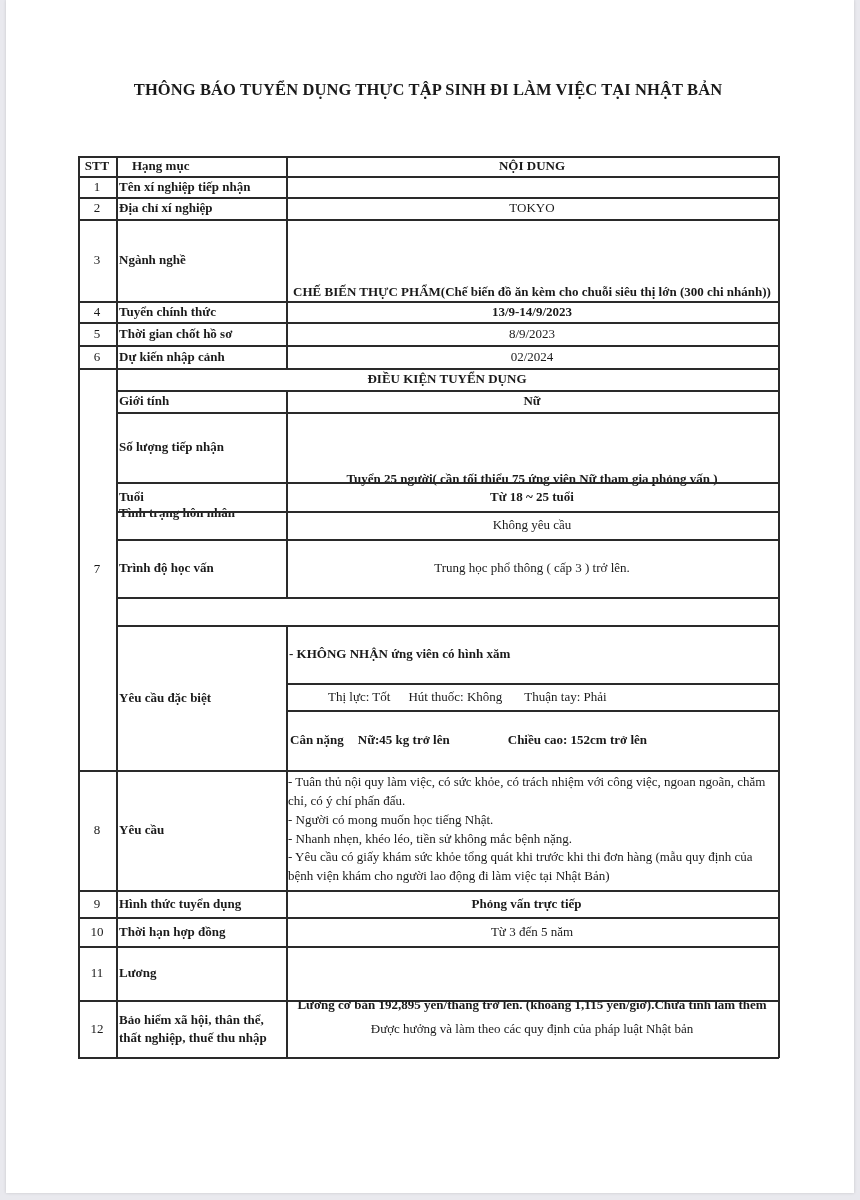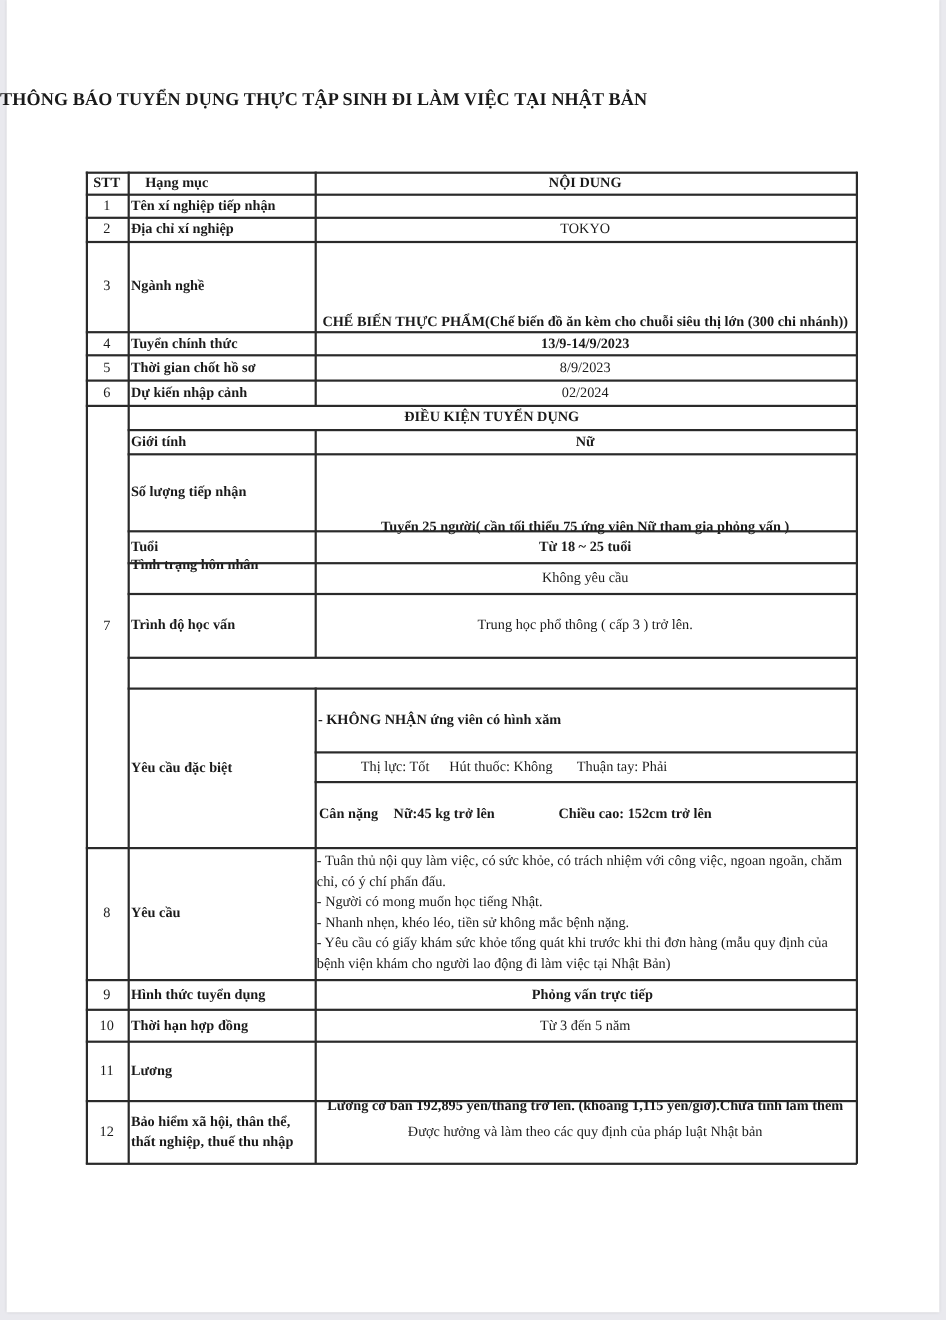--- a/index.html
+++ b/index.html
@@ -1,20 +1,20 @@
 <!DOCTYPE html>
 <html><head>
 <meta charset="utf-8">
 <style>
   html, body { margin:0; padding:0; }
   body { width:860px; height:1200px; background:#e9e9ee; position:relative; overflow:hidden;
          font-family:"Liberation Serif","DejaVu Serif",serif; color:#1a1a1a; }
   .page { position:absolute; left:6px; top:0; width:848px; height:1193px; background:#ffffff;
           box-shadow:0 0 3px rgba(0,0,0,0.15); }
-  .title { position:absolute; left:0; width:856px; top:80px; text-align:left;
+  .title { position:absolute; left:0; width:856px; top:80px; text-align:center;
            font-weight:bold; font-size:16.5px; letter-spacing:0.1px; }
   .cell { position:absolute; box-sizing:border-box; display:flex; align-items:center;
           font-size:13px; line-height:1.35; }
   .c { justify-content:center; text-align:center; }
   .l { justify-content:flex-start; text-align:left; padding-left:3px; }
   .b { font-weight:bold; }
   .col { flex-direction:row;margin-top:32px; }
   .hl { position:absolute; height:1.6px; background:#2a2a2a; }
   .vl { position:absolute; width:1.6px; background:#2a2a2a; }
   .reqs { position:absolute; box-sizing:border-box; font-size:13px; line-height:1.45; padding-left:2px; }
@@ -101,21 +101,21 @@
   <div class="cell l b" style="left:116px;top:770px;width:170px;height:120px;">Yêu cầu</div>
   <div class="reqs" style="left:286px;top:773px;width:490px;height:115px;">
     <div>- Tuân thủ nội quy làm việc, có sức khỏe, có trách nhiệm với công việc, ngoan ngoãn, chăm chỉ, có ý chí phấn đấu.</div>
     <div>- Người có mong muốn học tiếng Nhật.</div>
     <div>- Nhanh nhẹn, khéo léo, tiền sử không mắc bệnh nặng.</div>
     <div>- Yêu cầu có giấy khám sức khỏe tổng quát khi trước khi thi đơn hàng (mẫu quy định của bệnh viện khám cho người lao động đi làm việc tại Nhật Bản)</div>
   </div>
 
   <div class="cell c" style="left:78px;top:890px;width:38px;height:27px;">9</div>
   <div class="cell l b" style="left:116px;top:890px;width:170px;height:27px;">Hình thức tuyển dụng</div>
-  <div class="cell c b" style="left:284px;top:890px;width:492px;height:27px;padding-left:17px;">Phỏng vấn trực tiếp</div>
+  <div class="cell c b" style="left:272px;top:890px;width:492px;height:27px;padding-left:17px;">Phỏng vấn trực tiếp</div>
 
   <div class="cell c" style="left:78px;top:917px;width:38px;height:29px;">10</div>
   <div class="cell l b" style="left:116px;top:917px;width:170px;height:29px;">Thời hạn hợp đồng</div>
   <div class="cell c" style="left:286px;top:917px;width:492px;height:29px;">Từ 3 đến 5 năm</div>
 
   <div class="cell c" style="left:78px;top:946px;width:38px;height:54px;">11</div>
   <div class="cell l b" style="left:116px;top:946px;width:170px;height:54px;">Lương</div>
   <div class="cell c col b" style="left:286px;top:946px;width:492px;height:54px;">
     <div>Lương cơ bản 192,895 yên/tháng trở lên. (khoảng 1,115 yên/giờ).</div>
     <div>Chưa tính làm thêm</div>

